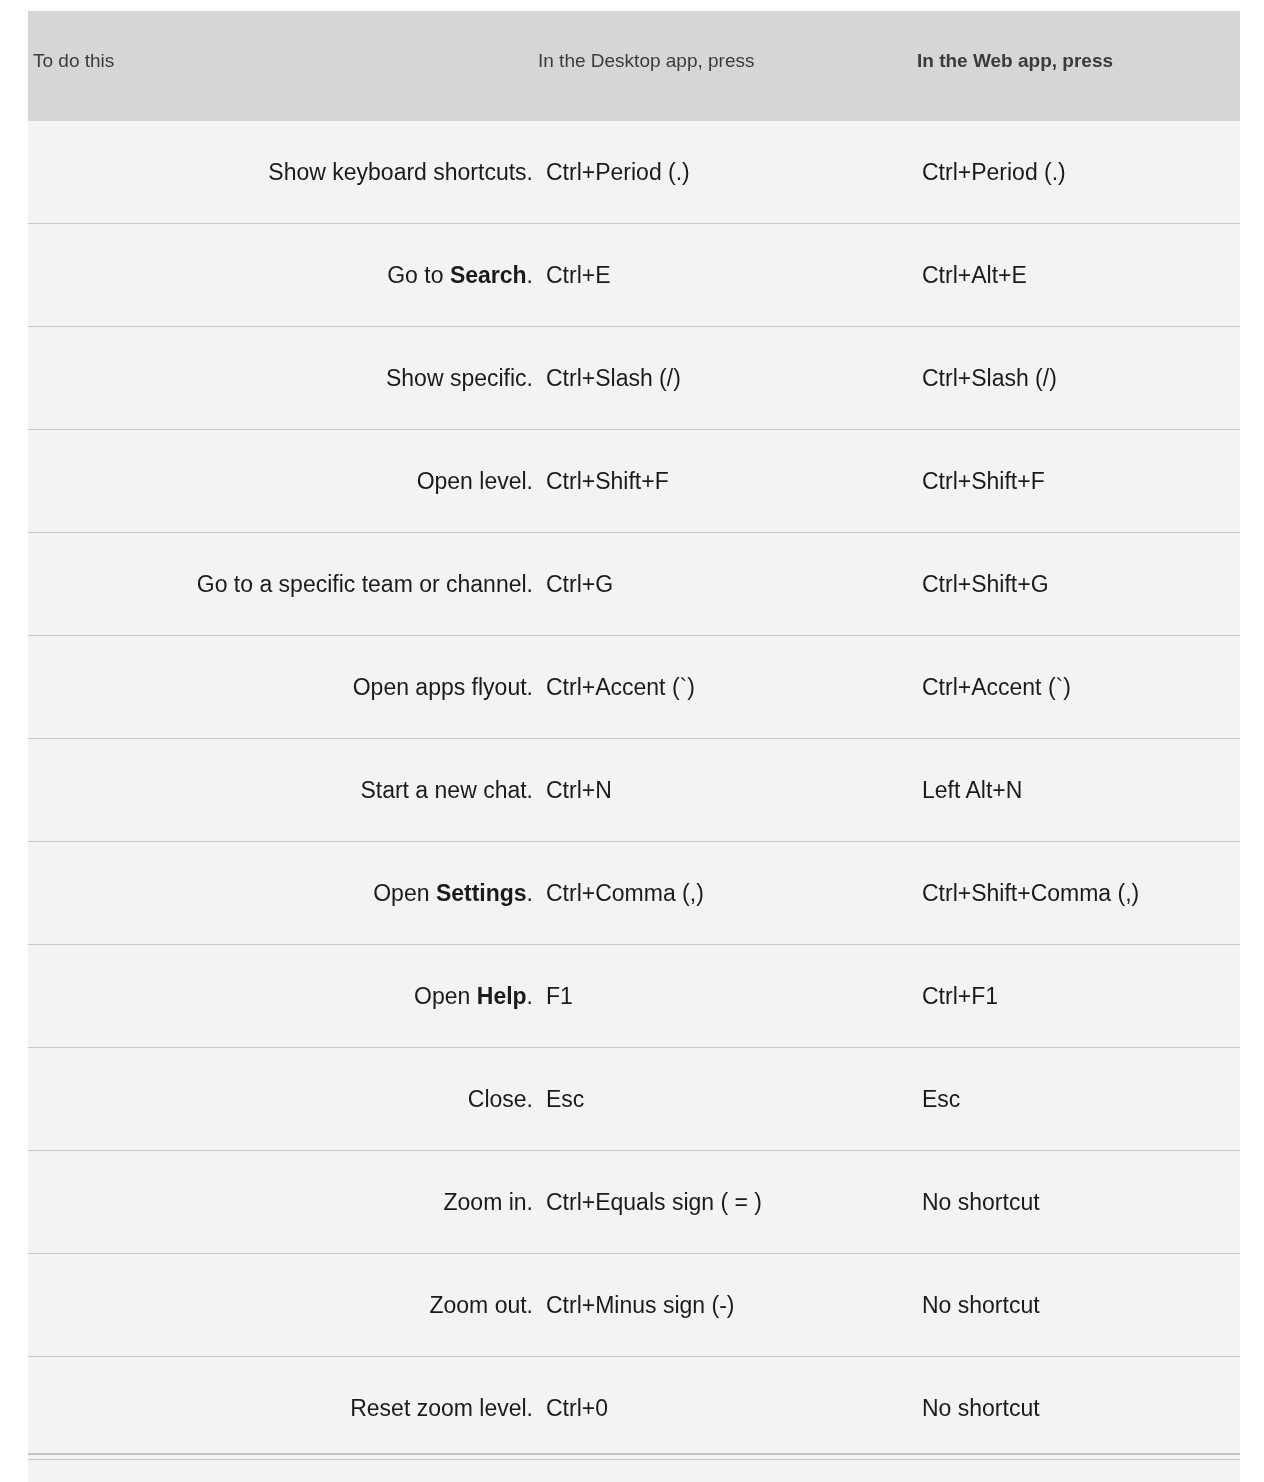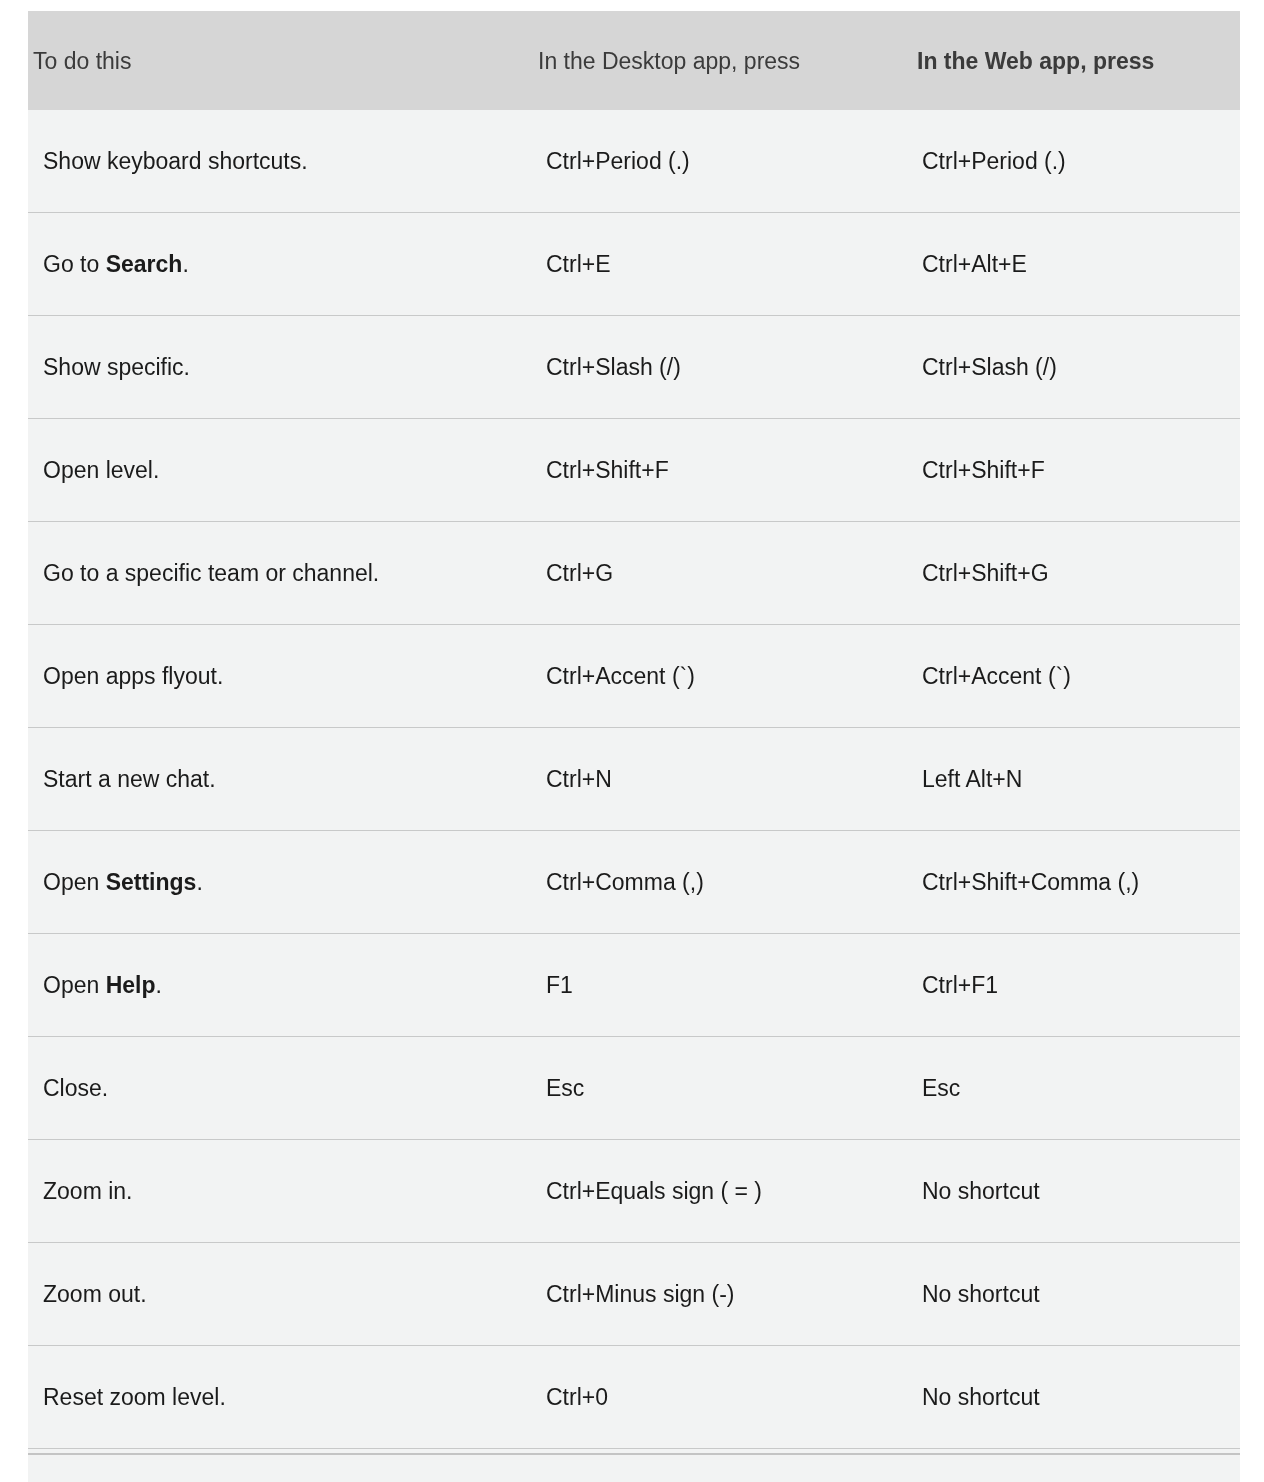--- a/index.html
+++ b/index.html
@@ -42,26 +42,26 @@
   table.shortcuts col.c1 { width: 505px; }
   table.shortcuts col.c2 { width: 379px; }
   table.shortcuts col.c3 { width: 328px; }
 
   thead tr {
     background: #d6d6d6;
   }
 
   thead th {
     height: 99px;
-    padding: 0 0 0 5px;
+    padding: 0 0 11px 5px;
     margin: 0;
     text-align: left;
     vertical-align: middle;
     font-weight: normal;
-    font-size: 23px;
+    font-size: 19px;
     line-height: 30px;
     color: #3b3b3b;
     border: none;
   }
 
   thead th.h1 { padding-left: 5px; }
   thead th.h2 { padding-left: 5px; }
   thead th.h3 { padding-left: 5px; font-weight: bold; }
 
   tbody tr {
@@ -75,21 +75,21 @@
     font-size: 23px;
     line-height: 30px;
     color: #1b1b1b;
     border-top: 1px solid #c8c9c9;
   }
 
   tbody tr:first-child td {
     border-top: none;
   }
 
-  tbody td.col-action { padding-left: 15px; }
+  tbody td.col-action { padding-left: 15px; text-align: right; }
   tbody td.col-desktop { padding-left: 13px; }
   tbody td.col-web { padding-left: 10px; }
 
   tbody td b, tbody td strong {
     font-weight: bold;
   }
 
   .table-foot {
     width: 1212px;
     height: 48px;

